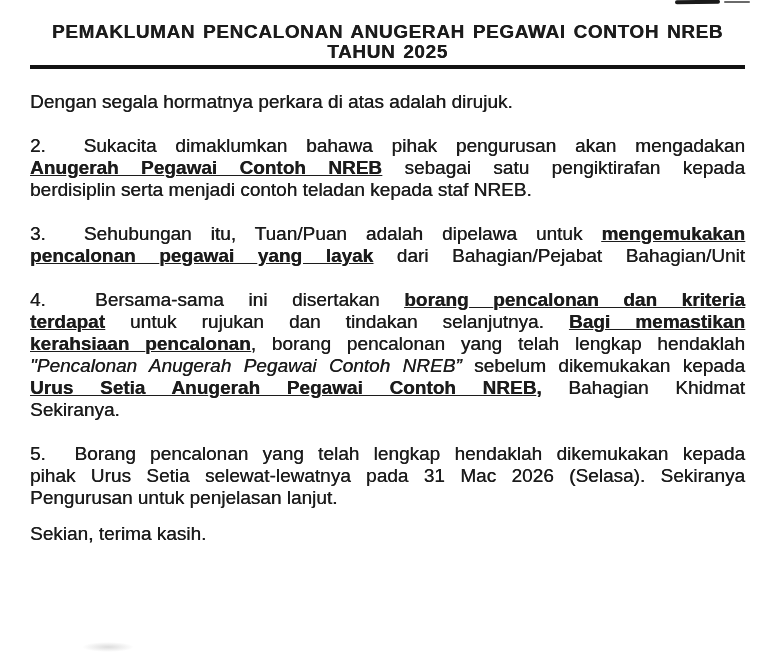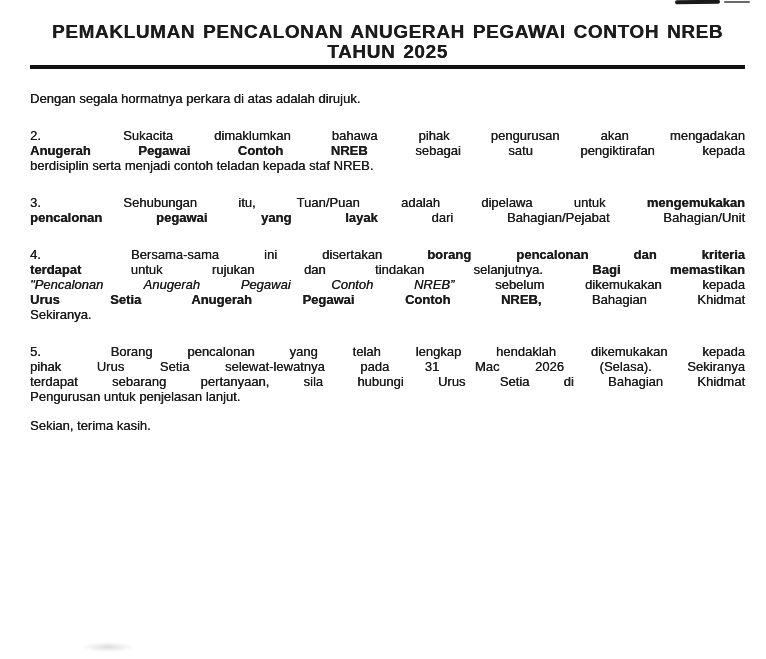--- a/index.html
+++ b/index.html
@@ -17,26 +17,26 @@
   }
   .title-line {
     text-align:center; font-weight:bold;
     font-size:19px; line-height:19.5px;
     letter-spacing:0.6px; word-spacing:2px;
   }
   .rule {
     margin-top:4px; height:0;
     border-top:4px solid var(--rule);
   }
-  .body-text { font-size:13px; }
+  .body-text { font-size:19px; }
   .para { margin-top:22px; }
   .para.small { margin-top:14px; }
   .line { text-align:justify; text-align-last:justify; }
   .line.last { text-align-last:left; }
-  b { font-weight:bold; }
+  b { font-weight:bold;text-decoration:underline; }
   i { font-style:italic; }
   .scan-mark {
     position:absolute; top:0; left:675px; width:45px; height:4px;
     background:#1a1a1a; border-radius:2px; transform:rotate(-0.6deg);
   }
   .scan-mark-tail {
     position:absolute; top:1px; left:724px; width:26px; height:2px;
     background:#6a6a6a; border-radius:1px;
   }
   .smudge {
@@ -67,28 +67,28 @@
         <div class="line"><b>Anugerah Pegawai Contoh NREB</b><span> sebagai satu pengiktirafan kepada</span></div>
         <div class="line last"><span>berdisiplin serta menjadi contoh teladan kepada staf NREB.</span></div>
       </div>
       <div class="para">
         <div class="line"><span>3.&nbsp; Sehubungan itu, Tuan/Puan adalah dipelawa untuk </span><b>mengemukakan</b></div>
         <div class="line"><b>pencalonan pegawai yang layak</b><span> dari Bahagian/Pejabat Bahagian/Unit</span></div>
       </div>
       <div class="para">
         <div class="line"><span>4.&nbsp; Bersama-sama ini disertakan </span><b>borang pencalonan dan kriteria</b></div>
         <div class="line"><b>terdapat</b><span> untuk rujukan dan tindakan selanjutnya. </span><b>Bagi memastikan</b></div>
+        <div class="line"><b>kerahsiaan pencalonan</b><span>, borang pencalonan yang telah lengkap hendaklah</span></div>
         <div class="line"><i>"Pencalonan Anugerah Pegawai Contoh NREB”</i><span> sebelum dikemukakan kepada</span></div>
         <div class="line"><b>Urus Setia Anugerah Pegawai Contoh NREB,</b><span> Bahagian Khidmat</span></div>
         <div class="line last"><span>Sekiranya.</span></div>
       </div>
       <div class="para">
         <div class="line"><span>5.&nbsp; Borang pencalonan yang telah lengkap hendaklah dikemukakan kepada</span></div>
         <div class="line"><span>pihak Urus Setia selewat-lewatnya pada 31 Mac 2026 (Selasa). Sekiranya</span></div>
-        <div class="line"><span>terdapat sebarang pertanyaan, sila hubungi Urus Setia di Bahagian Khidmat</span></div>
         <div class="line last"><span>Pengurusan untuk penjelasan lanjut.</span></div>
       </div>
       <div class="para small">
         <div class="line last"><span>Sekian, terima kasih.</span></div>
       </div>
     </main>
 
   <div class="smudge"></div>
 </div>
 

